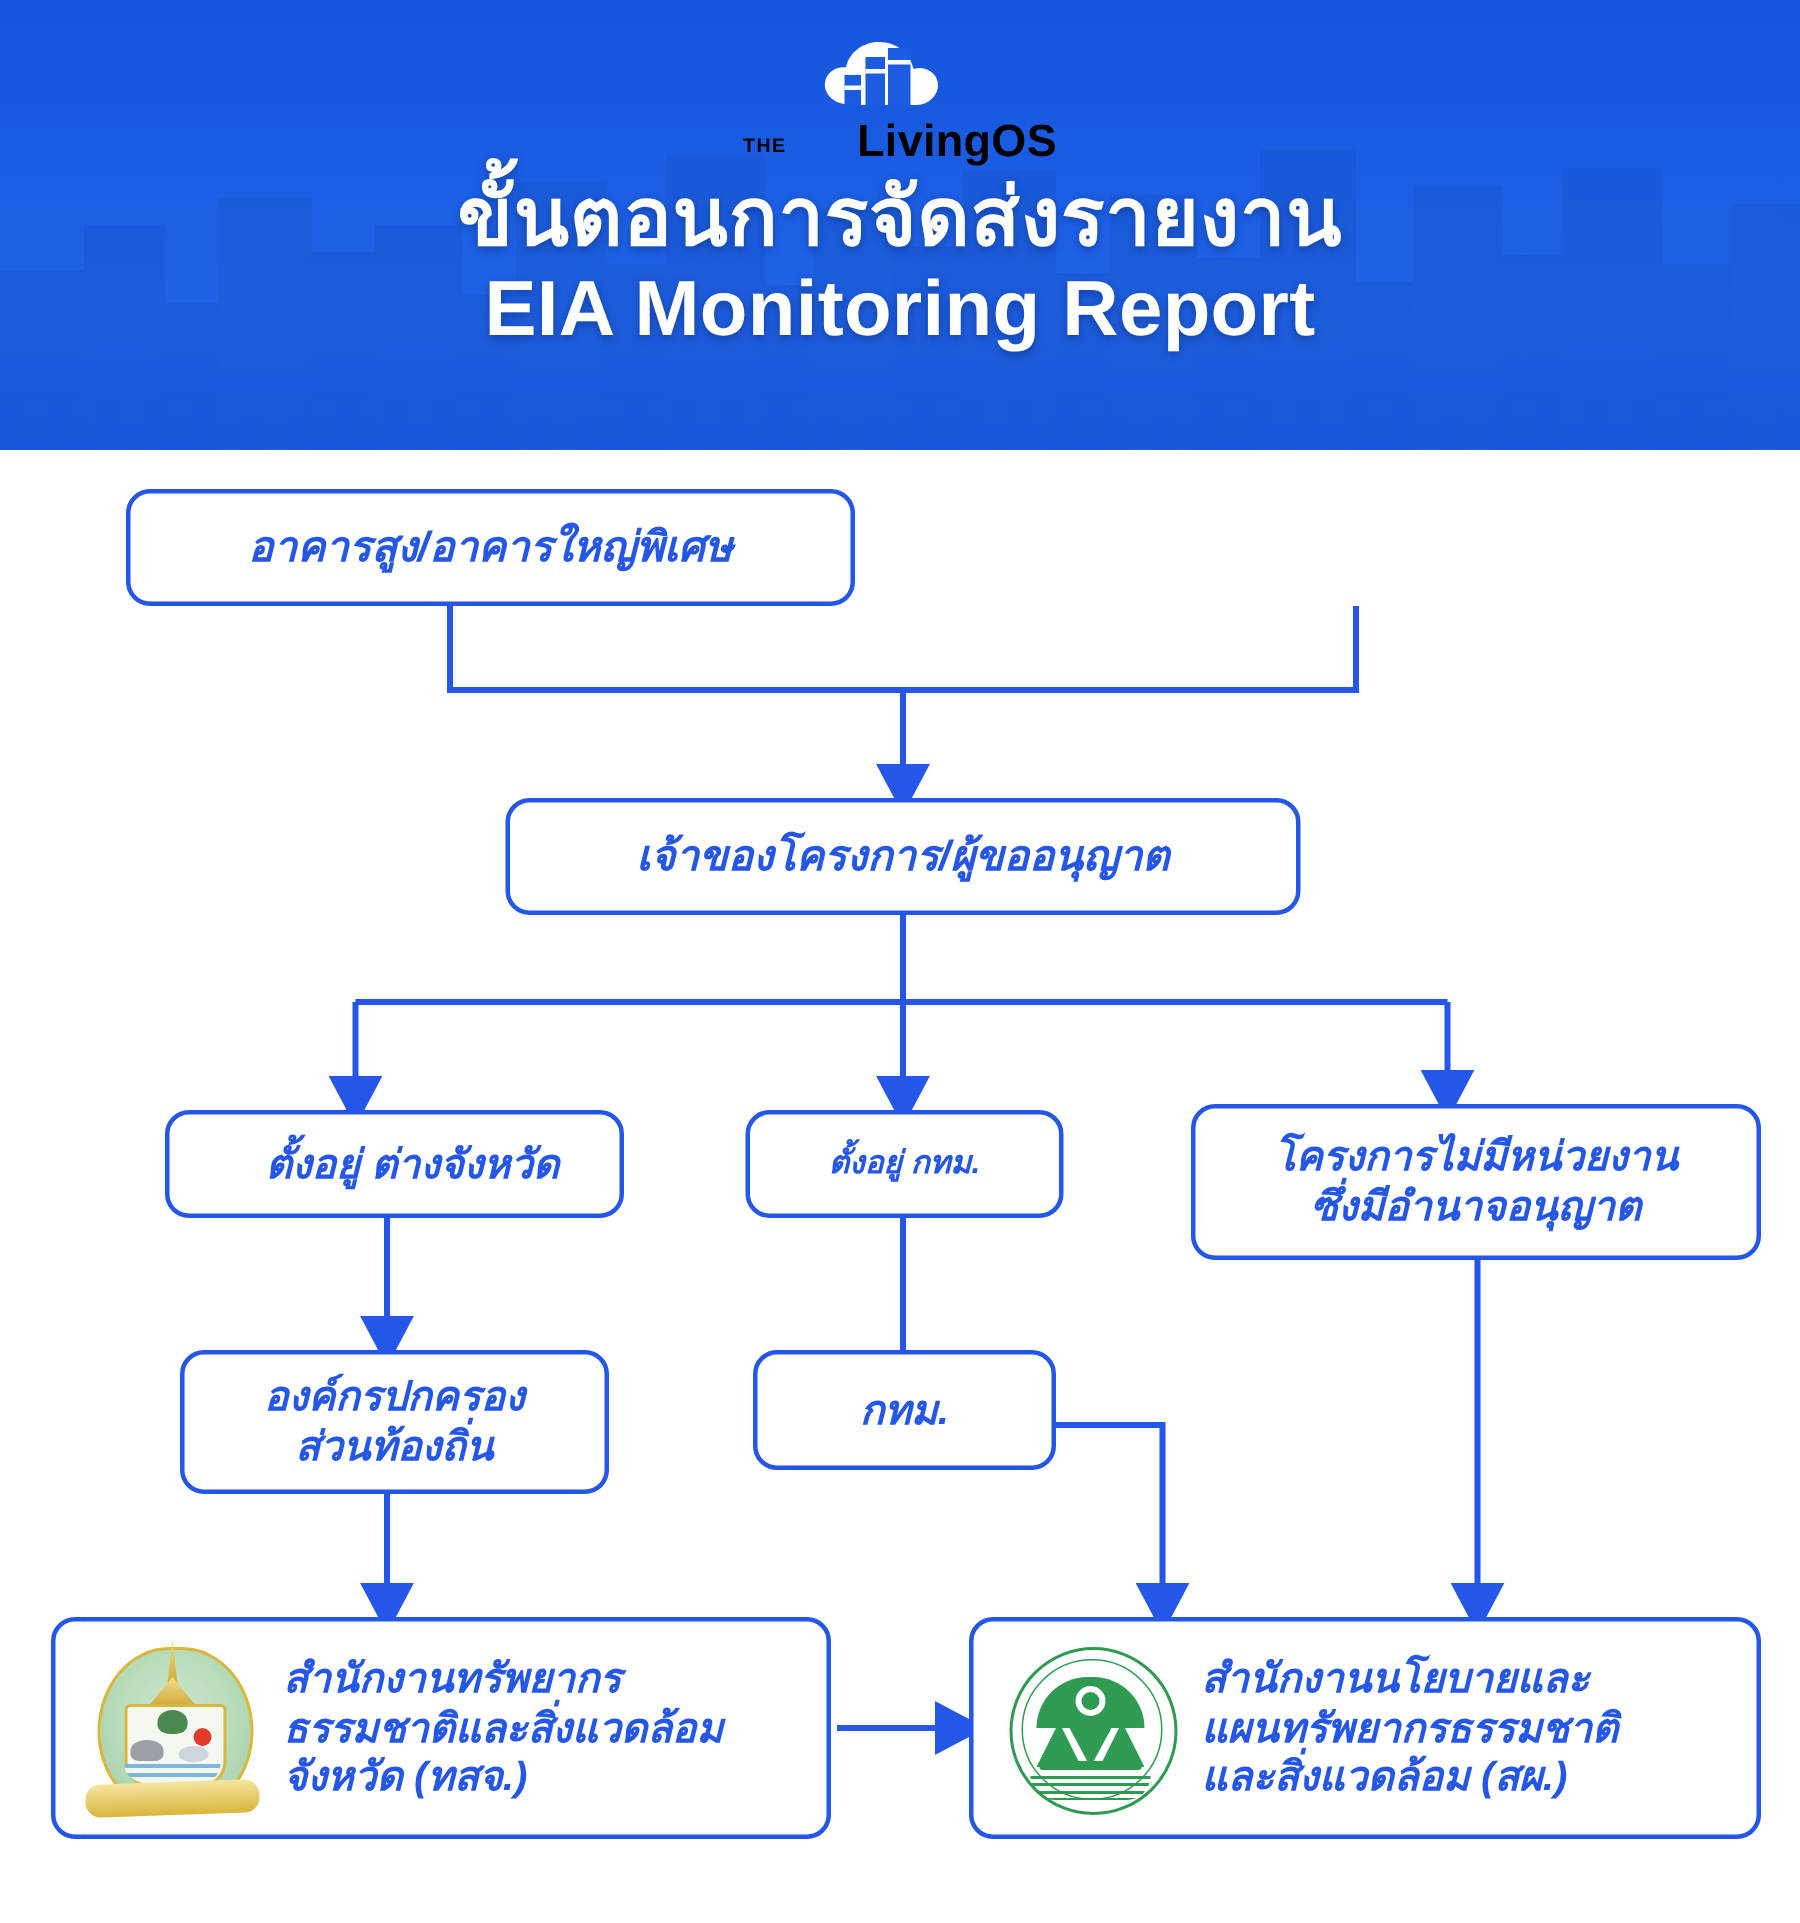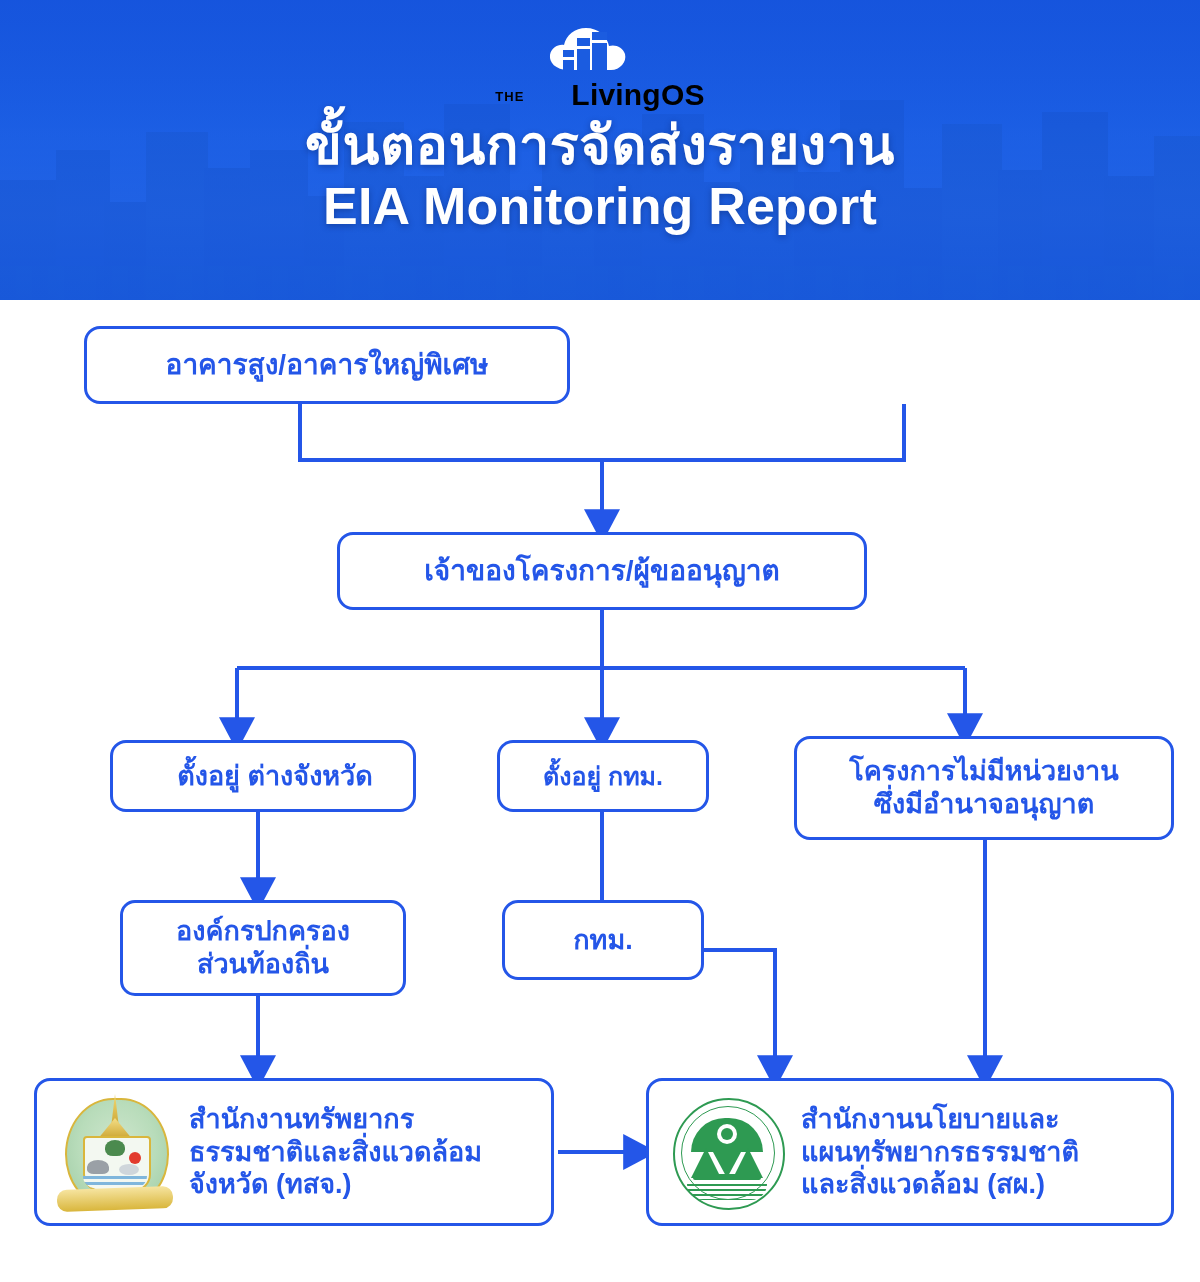--- a/index.html
+++ b/index.html
@@ -61,21 +61,21 @@
   .title .t-th{
     font-size:54px;font-weight:bold;line-height:1.1;
     letter-spacing:.5px;
   }
   .title .t-en{
     font-size:52px;font-weight:bold;line-height:1.15;
     letter-spacing:.2px;margin-top:2px;
   }
 
   
-  .flow{position:absolute;left:0;top:300px;width:1200px;height:982px;}
+  .flow{position:absolute;left:0;top:300px;width:1200px;height:982px;font-style:italic;}
   .edges{position:absolute;left:0;top:0;width:1200px;height:982px;}
 
   .node{
     position:absolute;
     box-sizing:border-box;
     background:#ffffff;
     border:3px solid #2456E8;
     border-radius:16px;
     color:#2456E8;
     font-weight:bold;
@@ -93,23 +93,23 @@
     gap:14px;
   }
   .node .n-label{display:block;}
   .emblem{flex:0 0 auto;width:120px;height:120px;position:relative;}
 
   
   #n-highrise   {left:84px; top:26px;  width:486px;height:78px; font-size:28px;}
   #n-residential{left:722px;top:26px;  width:364px;height:78px; font-size:28px;}
   #n-owner      {left:337px;top:232px; width:530px;height:78px; font-size:28px;}
   #n-province   {left:110px;top:440px; width:306px;height:72px; font-size:27px;padding-left:24px;}
-  #n-bkk        {left:497px;top:440px; width:212px;height:72px; font-size:25px;}
+  #n-bkk        {left:497px;top:440px; width:212px;height:72px; font-size:21px;}
   #n-noauthority{left:794px;top:436px; width:380px;height:104px;font-size:27px;}
-  #n-localgov   {left:120px;top:600px; width:286px;height:96px; font-size:27px;border-radius:15px;}
+  #n-localgov   {left:120px;top:600px; width:286px;height:96px; font-size:27px;}
   #n-bma        {left:502px;top:600px; width:202px;height:80px; font-size:27px;}
   #n-tso        {left:34px; top:778px; width:520px;height:148px;font-size:27px;}
   #n-onep       {left:646px;top:778px; width:528px;height:148px;font-size:27px;}
 
   
   .emb-mnre-bg{
     position:absolute;left:10px;top:6px;width:100px;height:104px;
     background:radial-gradient(ellipse at 50% 45%,#CFE6CE 0%,#B8DCBA 55%,#9ECBA4 100%);
     border-radius:46% 46% 40% 40%/52% 52% 48% 48%;
     border:2px solid #D9B63C;

